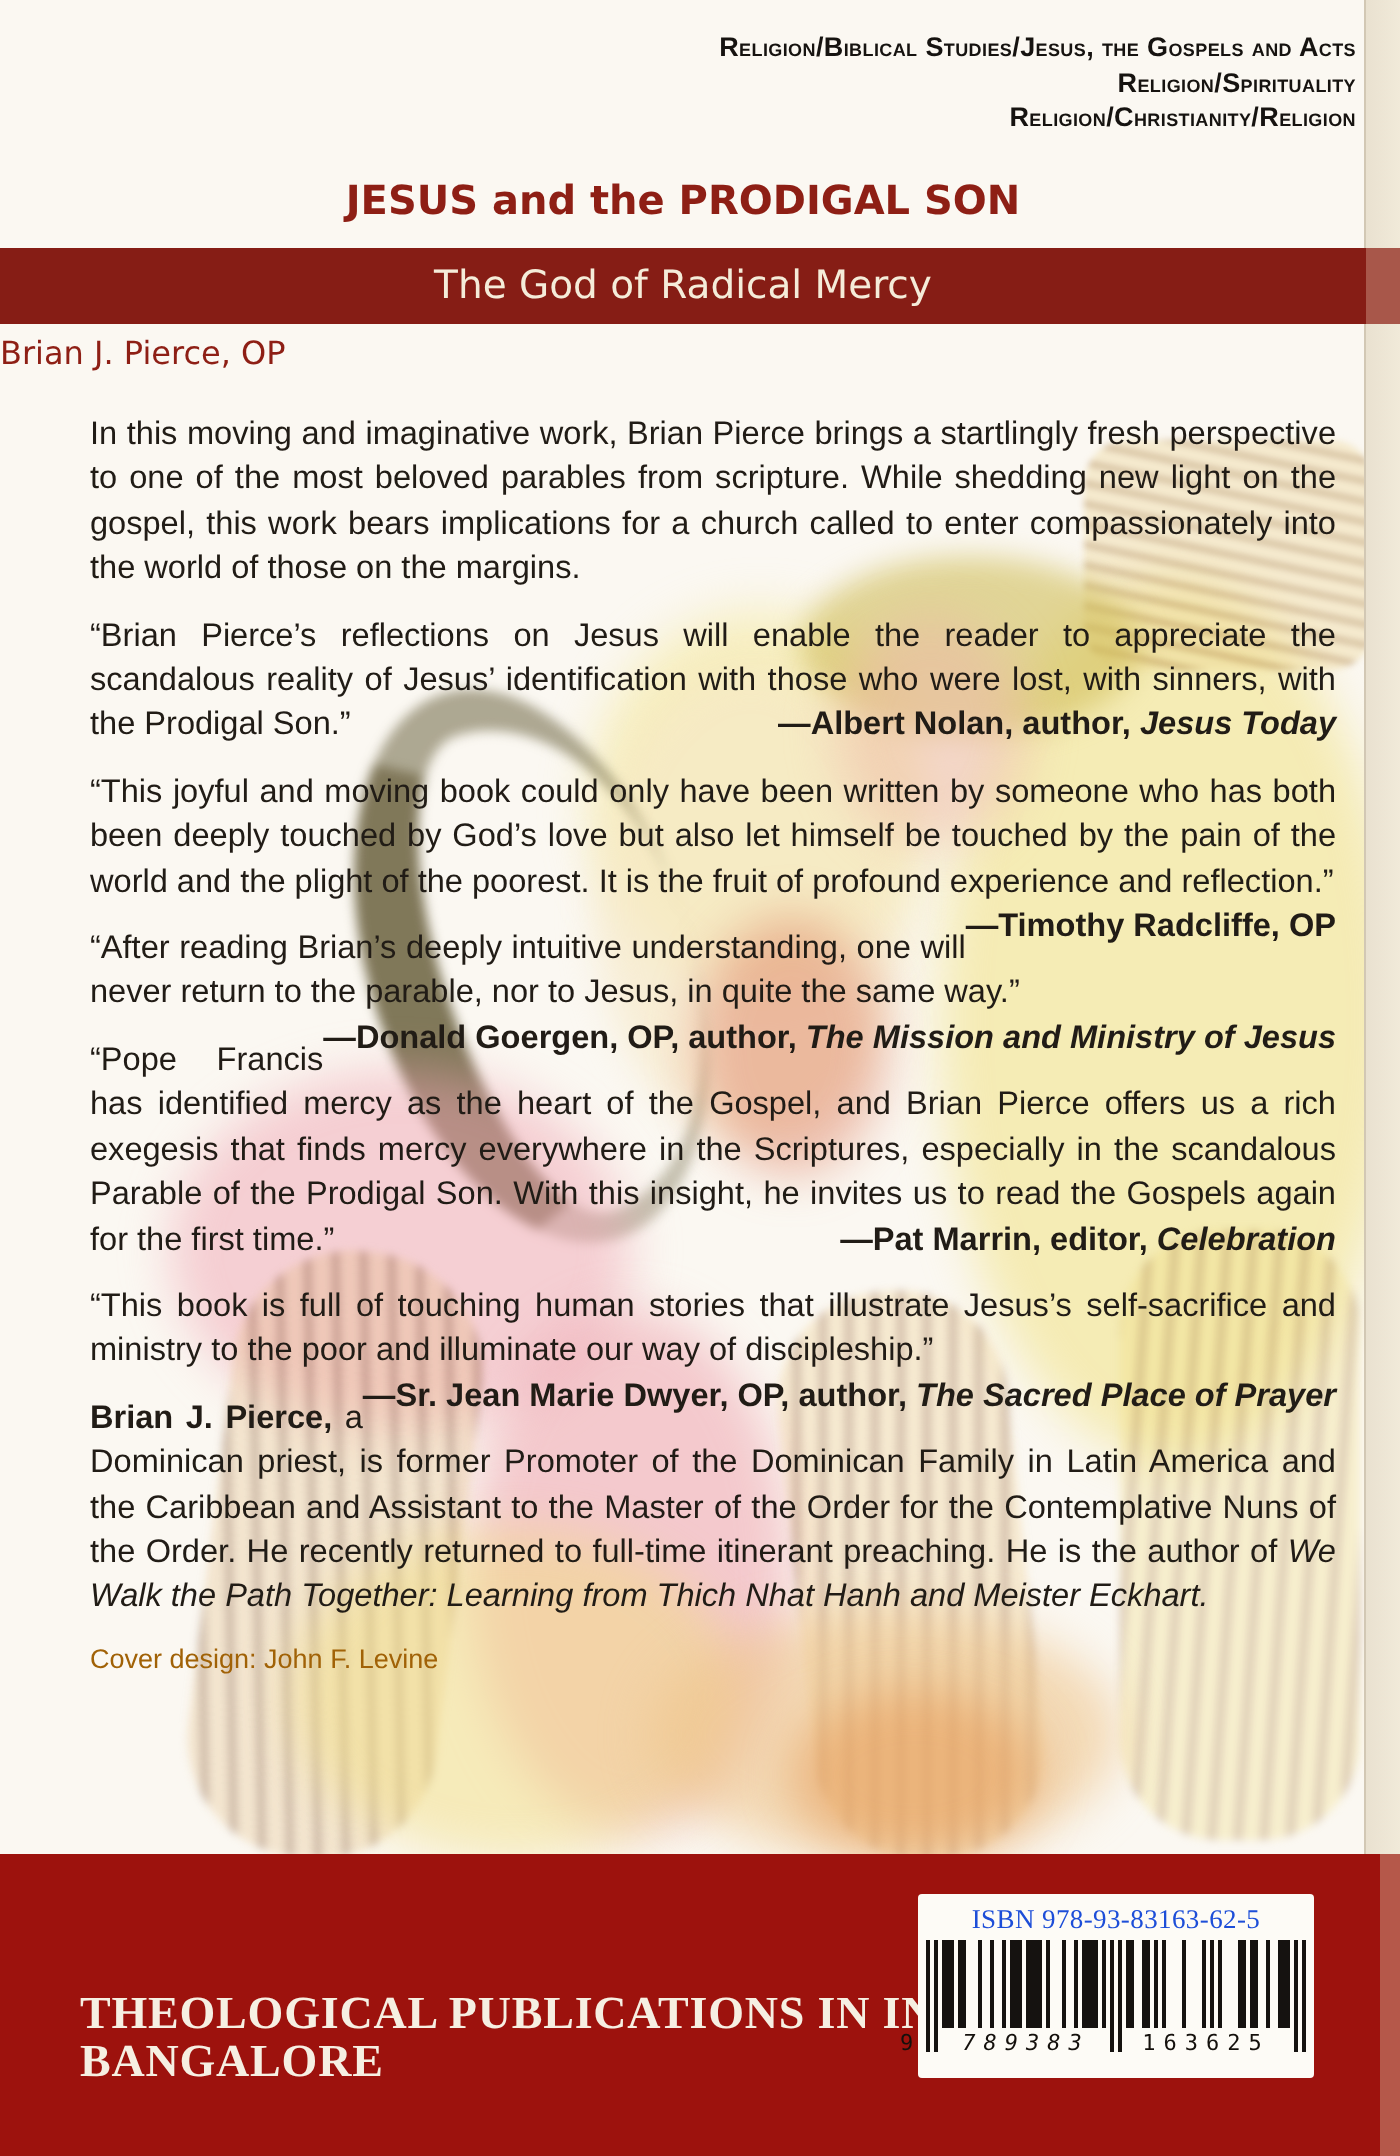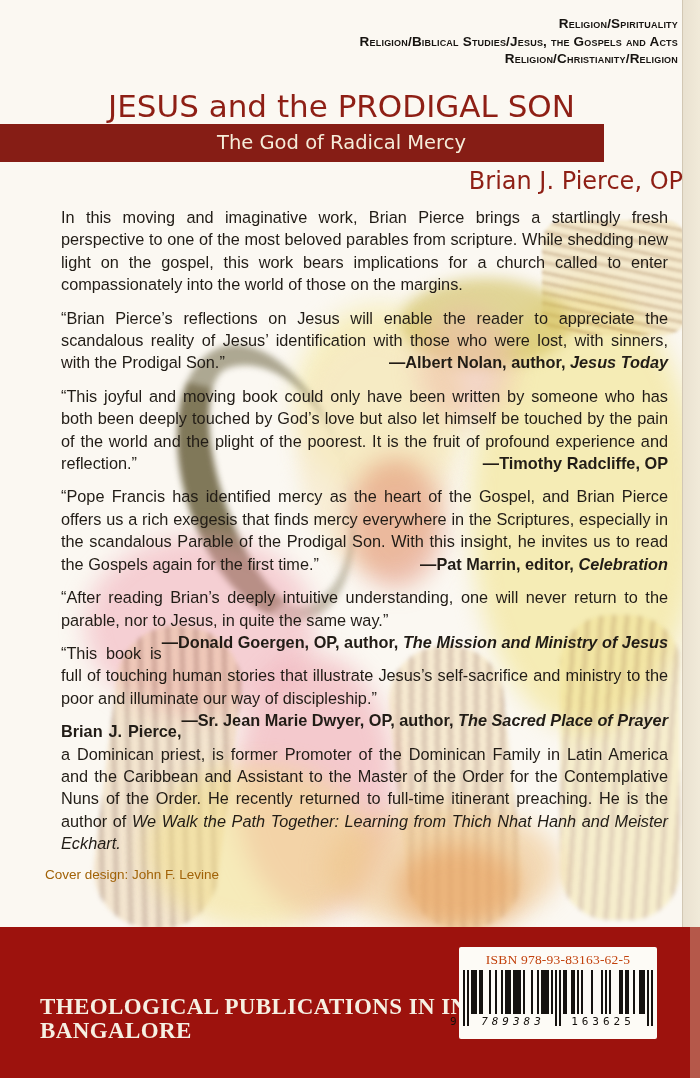--- a/index.html
+++ b/index.html
@@ -55,58 +55,58 @@
   }
   
   .categories{
     position:absolute;top:15px;right:22px;z-index:3;text-align:right;
     font-weight:bold;font-variant:small-caps;font-size:13.5px;line-height:17.5px;
     letter-spacing:.2px;color:#161310;
   }
   
   .title{
     position:absolute;top:88px;left:0;width:683px;z-index:3;text-align:center;
-    font-family:"DejaVu Sans",sans-serif;font-size:31px;font-weight:400;color:#8e1f15;
+    font-family:"DejaVu Sans",sans-serif;font-size:20px;font-weight:700;color:#8e1f15;
   }
   .band{
-    position:absolute;top:124px;left:0;width:604px;height:38px;z-index:2;
+    position:absolute;top:124px;left:0;width:700px;height:38px;z-index:2;
     background:linear-gradient(90deg,#861d15 0,#861d15 683px,#a8574a 683px,#a8574a 100%);
   }
   .subtitle{
     position:absolute;top:0;left:0;width:683px;height:38px;line-height:38px;text-align:center;
     font-family:"DejaVu Sans",sans-serif;font-size:19.5px;color:#f5ecd9;
   }
   .author{
-    position:absolute;top:167px;left:0;width:683px;z-index:3;text-align:right;
-    font-family:"DejaVu Sans",sans-serif;font-size:24px;color:#8e1f15;
+    position:absolute;top:167px;left:0;width:683px;z-index:3;text-align:left;
+    font-family:"DejaVu Sans",sans-serif;font-size:16px;color:#8e1f15;
   }
   
   .content{position:absolute;top:206px;left:45px;width:623px;z-index:3;}
-  .content p{margin:0 0 11px 16px;text-align:justify;font-size:16.3px;line-height:22.4px;}
+  .content p{margin:0 0 11px 0;text-align:justify;font-size:16.3px;line-height:22.4px;}
   .attr{float:right;font-weight:bold;}
   .attr i{font-weight:bold;}
   .bio b{font-weight:bold;}
   .credits{margin-top:6px;font-size:13.5px;line-height:17.5px;color:#a16207;text-align:left;}
   
   .footer{
     position:absolute;left:0;top:927px;width:700px;height:151px;z-index:4;
     background:linear-gradient(90deg,#9d120d 0,#9d120d 690px,#b5584a 690px,#b5584a 100%);
   }
   .publisher{
     position:absolute;left:40px;top:68px;color:#f6efe2;
     font-family:"Liberation Serif",serif;font-weight:bold;font-size:23px;
     line-height:24px;letter-spacing:.4px;
   }
   .barcode-box{
     position:absolute;left:459px;top:20px;width:198px;height:92px;background:#fdfbf6;
     border-radius:2px;text-align:center;box-sizing:border-box;padding-top:4px;
   }
   .isbn-label{
     font-family:"Liberation Serif",serif;font-size:13.5px;line-height:17px;
-    color:#c2410c;letter-spacing:.2px;
+    color:#1d4ed8;letter-spacing:.2px;
   }
   .bc-wrap{position:relative;width:190px;height:56px;margin:2px auto 0;}
   .bc-wrap svg{display:block;}
   .bc-digit{
     position:absolute;bottom:-2px;font-family:"DejaVu Sans Mono",monospace;
     font-size:11px;color:#14100c;
   }
   .bc-d0{left:-13px;}
   .bc-d1{left:12px;width:76px;letter-spacing:4px;text-align:center;font-style:italic;}
   .bc-d2{left:102px;width:76px;letter-spacing:4px;text-align:center;margin-top:28px;}
@@ -131,22 +131,22 @@
     <div class="b-arm-right"></div>
     <div class="b-stripe-tall"></div>
     <div class="blob b-bottom-yellow"></div>
     <div class="blob b-bottom-tan"></div>
     <div class="blob b-bottom-orange"></div>
   </div>
 
   <div class="edge-strip"></div>
 
   <div class="categories">
+    <div>Religion/Biblical Studies/Jesus, the Gospels and Acts</div>
     <div>Religion/Spirituality</div>
-    <div>Religion/Biblical Studies/Jesus, the Gospels and Acts</div>
     <div>Religion/Christianity/Religion</div>
   </div>
 
   <div class="title">JESUS and the PRODIGAL SON</div>
   <div class="band">
     <div class="subtitle">The God of Radical Mercy</div>
   </div>
   <div class="author">Brian J. Pierce, OP</div>
 
   <div class="content">
@@ -156,27 +156,27 @@
       <span>“Brian Pierce’s reflections on Jesus will enable the reader to appreciate the scandalous reality of Jesus’ identification with those who were lost, with sinners, with the Prodigal Son.”</span>
       <span class="attr"><span>—Albert Nolan, author, </span><i>Jesus Today</i></span>
     </p>
 
     <p class="quote">
       <span>“This joyful and moving book could only have been written by someone who has both been deeply touched by God’s love but also let himself be touched by the pain of the world and the plight of the poorest. It is the fruit of profound experience and reflection.”</span>
       <span class="attr"><span>—Timothy Radcliffe, OP</span><i></i></span>
     </p>
 
     <p class="quote">
+      <span>“After reading Brian’s deeply intuitive understanding, one will never return to the parable, nor to Jesus, in quite the same way.”</span>
+      <span class="attr"><span>—Donald Goergen, OP, author, </span><i>The Mission and Ministry of Jesus</i></span>
+    </p>
+
+    <p class="quote">
       <span>“Pope Francis has identified mercy as the heart of the Gospel, and Brian Pierce offers us a rich exegesis that finds mercy everywhere in the Scriptures, especially in the scandalous Parable of the Prodigal Son. With this insight, he invites us to read the Gospels again for the first time.”</span>
       <span class="attr"><span>—Pat Marrin, editor, </span><i>Celebration</i></span>
-    </p>
-
-    <p class="quote">
-      <span>“After reading Brian’s deeply intuitive understanding, one will never return to the parable, nor to Jesus, in quite the same way.”</span>
-      <span class="attr"><span>—Donald Goergen, OP, author, </span><i>The Mission and Ministry of Jesus</i></span>
     </p>
 
     <p class="quote">
       <span>“This book is full of touching human stories that illustrate Jesus’s self-sacrifice and ministry to the poor and illuminate our way of discipleship.”</span>
       <span class="attr"><span>—Sr. Jean Marie Dwyer, OP, author, </span><i>The Sacred Place of Prayer</i></span>
     </p>
 
     <p class="bio">
       <b>Brian J. Pierce,</b><span> a Dominican priest, is former Promoter of the Dominican Family in Latin America and the Caribbean and Assistant to the Master of the Order for the Contemplative Nuns of the Order. He recently returned to full-time itinerant preaching. He is the author of </span><i>We Walk the Path Together: Learning from Thich Nhat Hanh and Meister Eckhart.</i>
     </p>

